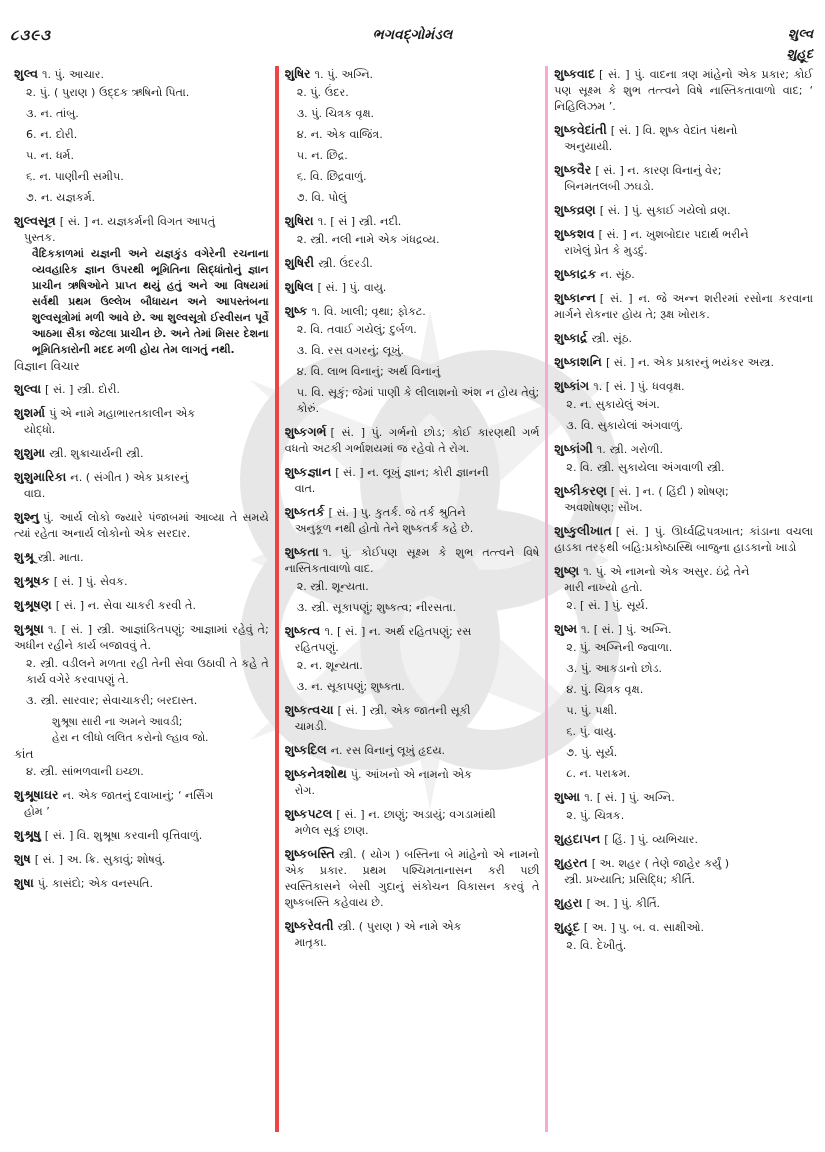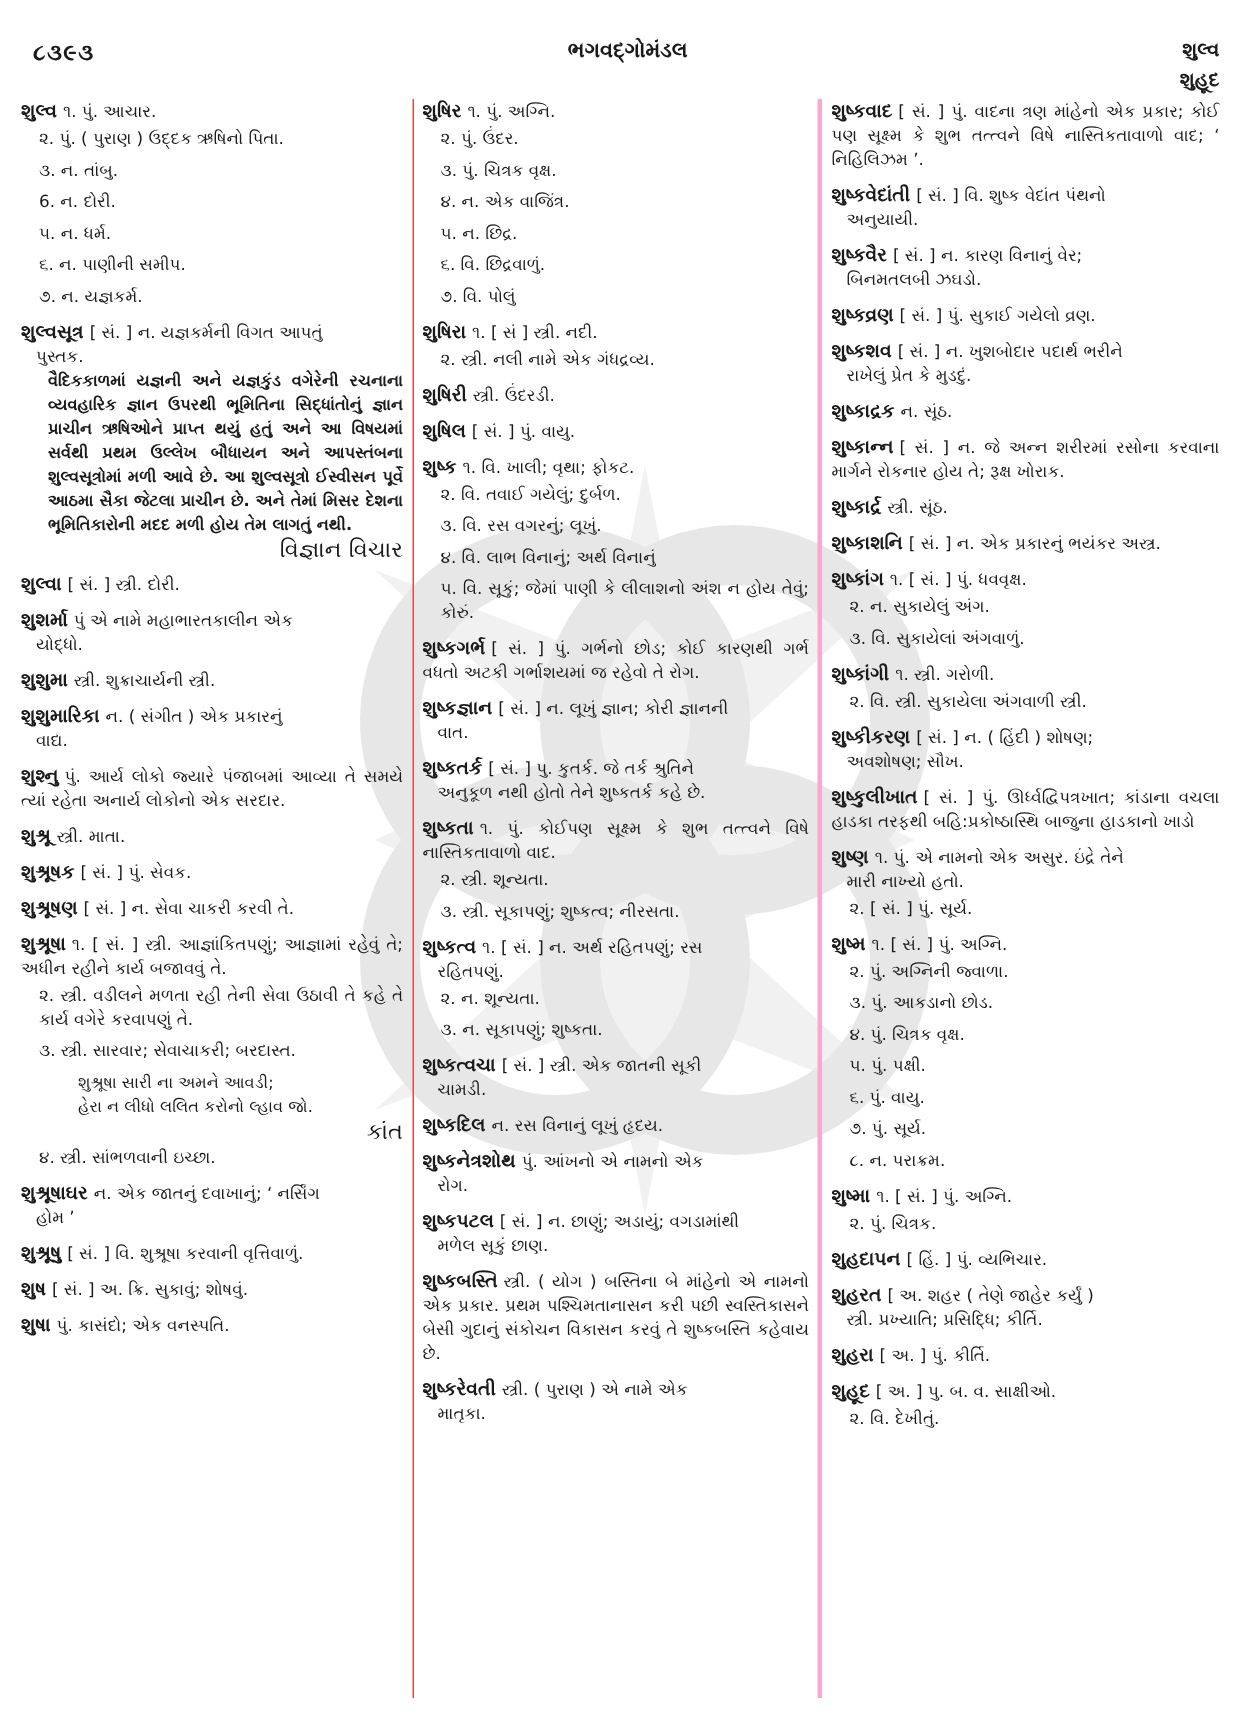--- a/index.html
+++ b/index.html
@@ -1,39 +1,39 @@
 <!DOCTYPE html>
 <html><head>
 <meta charset="utf-8">
 <style>
   html, body { margin: 0; padding: 0; }
   body {
     width: 825px; height: 1152px; background: #ffffff; color: #1a1a1a;
     font-family: "DejaVu Sans", "Liberation Sans", sans-serif;
     position: relative; overflow: hidden;
   }
-  .page-header { position: absolute; top: 22px; left: 20px; right: 8px; height: 40px; }
+  .page-header { position: absolute; top: 22px; left: 8px; right: 8px; height: 40px; font-style: italic; }
   .page-number { position: absolute; left: 2px; top: 4px; font-size: 15px; font-weight: bold; letter-spacing: 1px; }
   .page-title { position: absolute; left: 0; right: 0; text-align: center; top: 4px; font-size: 14px; font-weight: bold; }
   .guide-words { position: absolute; right: 4px; top: 2px; text-align: right; font-size: 13px; font-weight: bold; line-height: 20px; }
   .watermark {
     position: absolute; left: 240px; top: 300px; width: 380px; height: 520px; pointer-events: none;
     opacity: 0.09;
   }
   .columns { position: absolute; top: 66px; left: 8px; right: 6px; bottom: 20px; display: flex; }
   .col { box-sizing: border-box; padding: 0 6px; font-size: 11.2px; line-height: 16px; }
   .col-1 { width: 268px; }
-  .col-2 { width: 272px; border-left: 1px solid #ef4444; }
+  .col-2 { width: 272px; border-left: 4px solid #ef4444; }
   .col-3 { width: 275px; border-left: 3px solid #f9a8d4; }
   .entry { margin: 0 0 7px 0; text-align: justify; }
   .entry .head { font-weight: bold; font-size: 12.5px; margin-right: 4px; }
   .sense { display: block; padding-left: 12px; margin: 2px 0 5px 0; }
   .cont { display: block; padding-left: 10px; }
   .note { display: block; padding-left: 18px; font-size: 10.8px; font-weight: bold; line-height: 16px; text-align: justify; }
-  .note-src { display: block; text-align: right; font-size: 15px; }
+  .note-src { display: block; font-size: 12px; }
   .quote { display: block; padding-left: 38px; font-weight: normal; font-size: 10.8px; }
 </style>
 </head>
 <body>
 
 <div class="page-header">
   <span class="page-number">૮૩૯૩</span>
   <div class="page-title">ભગવદ્ગોમંડલ</div>
   <div class="guide-words">
     <div>શુલ્વ</div>

